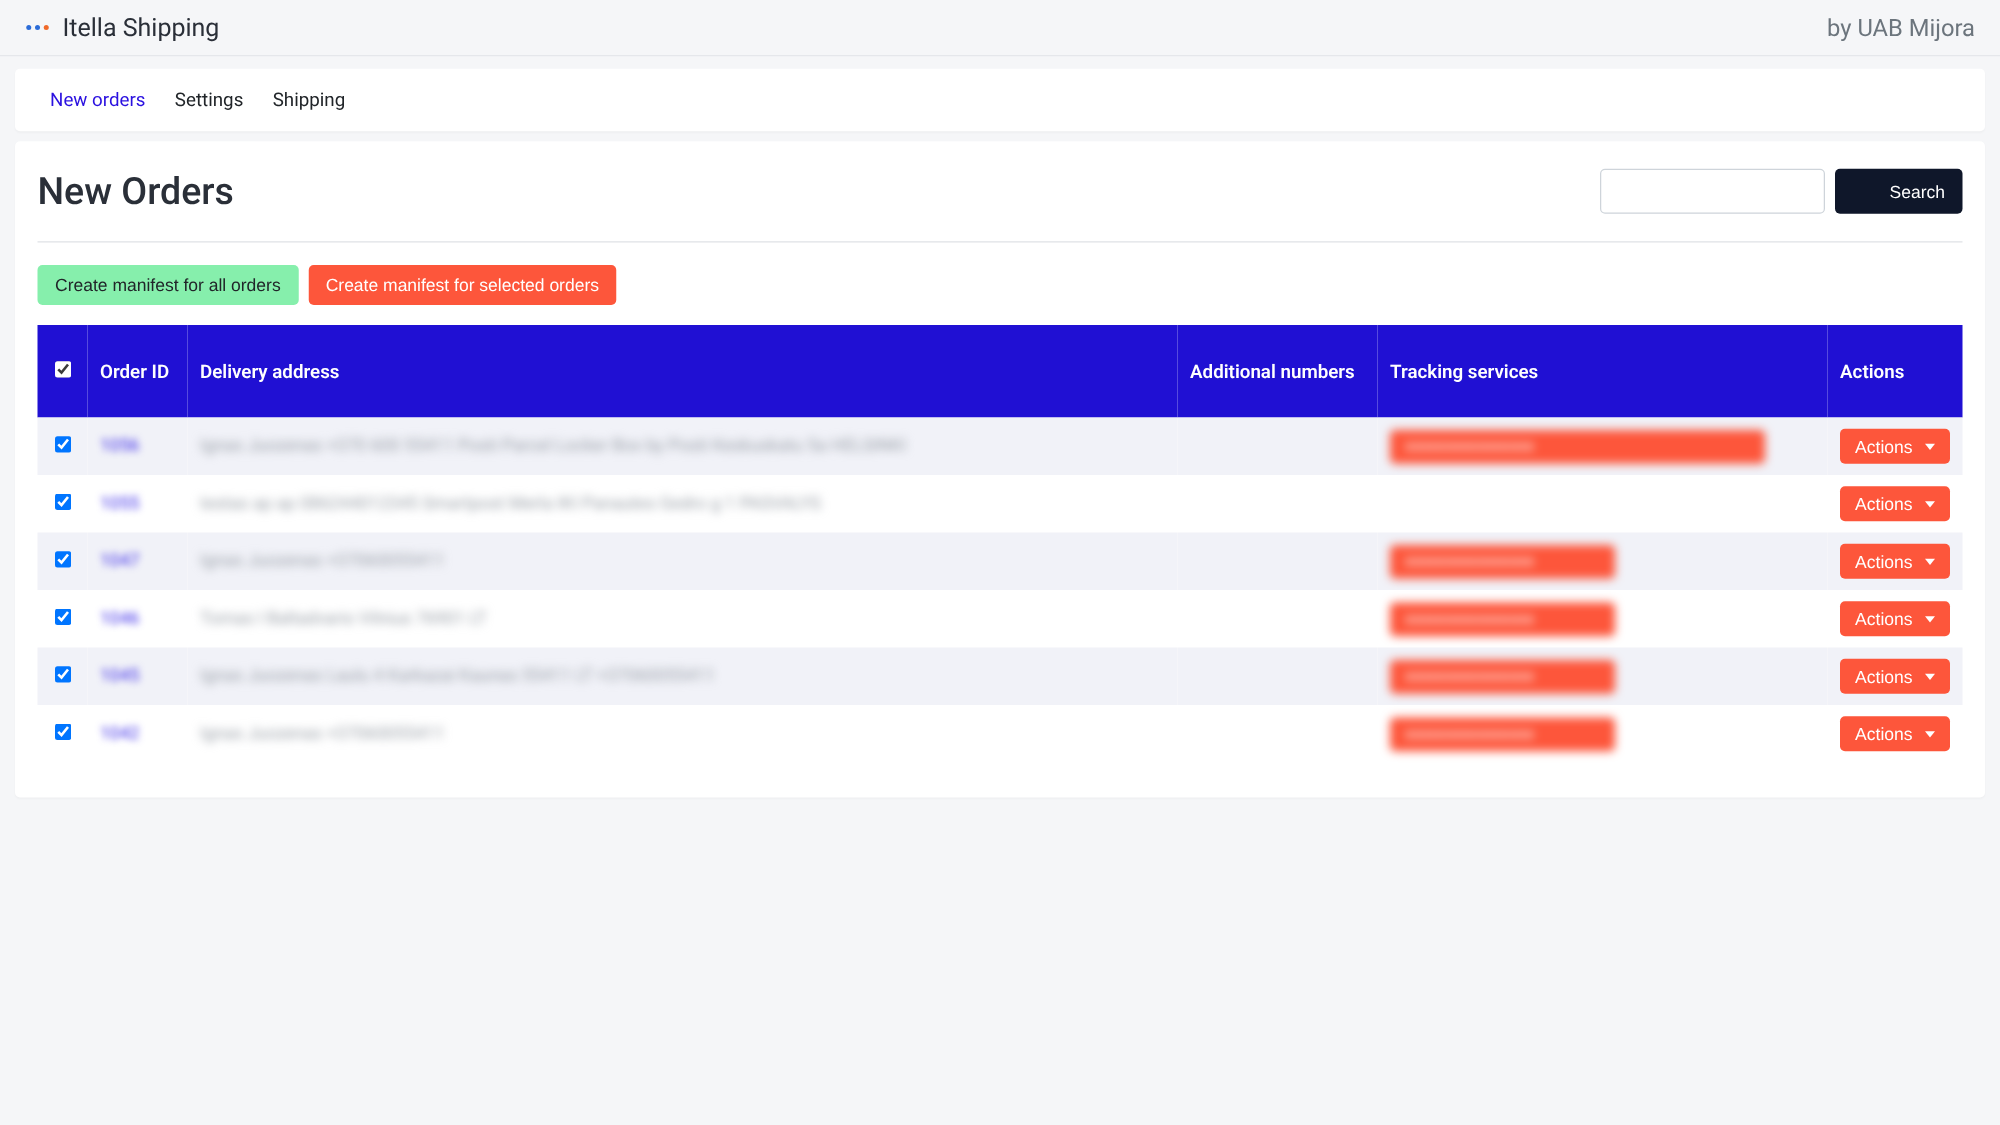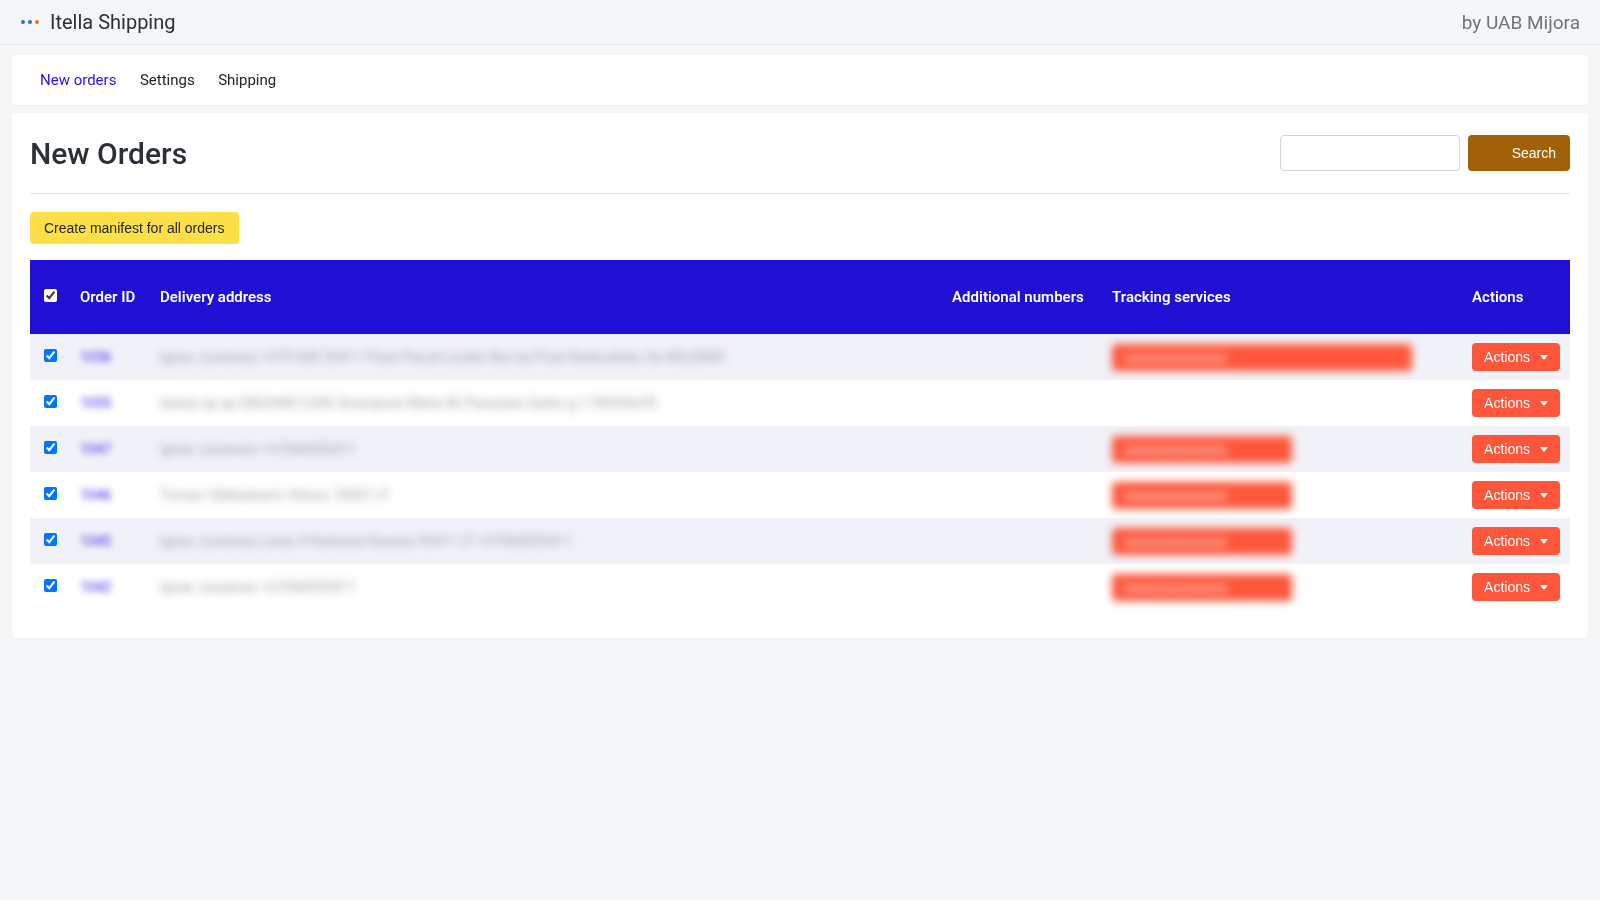--- a/index.html
+++ b/index.html
@@ -89,26 +89,26 @@
     border: none;
     border-radius: 4px;
     padding: 8px 14px;
     font-size: 14px;
     cursor: pointer;
     display: inline-flex;
     align-items: center;
     gap: 6px;
   }
   .btn-primary {
-    background: #a16207;
+    background: #0f172a;
     color: #fff;
     padding-left: 44px;
   }
   .btn-warning {
-    background: #fde047;
+    background: #86efac;
     color: #212529;
   }
   .btn-orange {
     background: #fd563b;
     color: #fff;
   }
   .btn-action {
     background: #fd563b;
     color: #fff;
     padding: 6px 12px;
@@ -212,20 +212,21 @@
   <div class="header-row">
     <h1 class="page-title">New Orders</h1>
     <div class="search-group">
       <input type="text" class="search-input" style="">
       <button class="btn btn-primary">Search</button>
     </div>
   </div>
 
   <div class="action-row">
     <button class="btn btn-warning">Create manifest for all orders</button>
+    <button class="btn btn-orange">Create manifest for selected orders</button>
   </div>
 
   <table>
     <thead>
       <tr>
         <th><input type="checkbox" class="header-checkbox" checked="" style=""></th>
         <th class="col-order">Order ID</th>
         <th class="col-addr">Delivery address</th>
         <th class="col-addl">Additional numbers</th>
         <th class="col-track">Tracking services</th>

